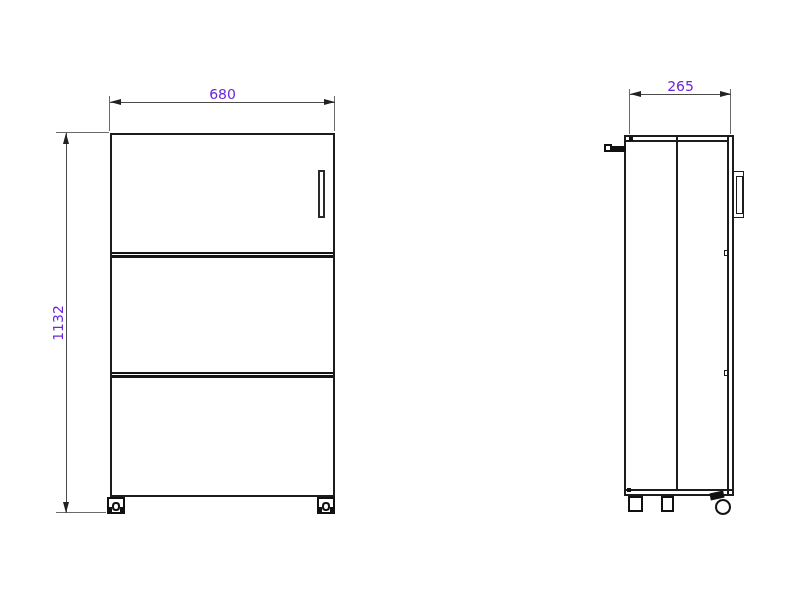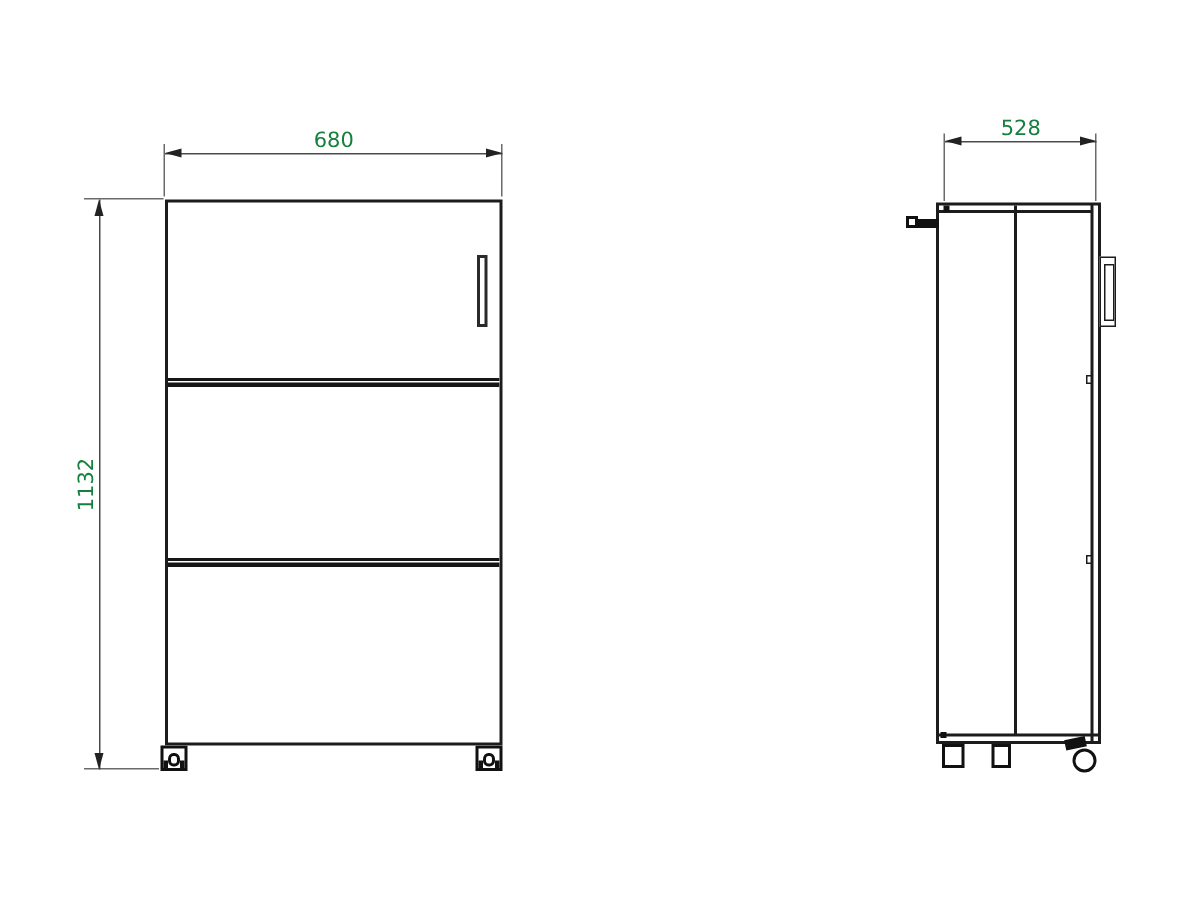--- a/index.html
+++ b/index.html
@@ -51,21 +51,21 @@
   #sv-notch2{left:724px;top:370px;}
 
   
   .dimline{background:#4a4a4a;}
   .extline{background:#6a6a6a;}
   .ar{width:0;height:0;position:absolute;}
   .ar-l{border:3.5px solid transparent;border-left:0;border-right:11px solid #222;}
   .ar-r{border:3.5px solid transparent;border-right:0;border-left:11px solid #222;}
   .ar-u{border:3.5px solid transparent;border-top:0;border-bottom:11px solid #222;}
   .ar-d{border:3.5px solid transparent;border-bottom:0;border-top:11px solid #222;}
-  .dim-label{position:absolute;font-size:14px;color:#15803d;text-align:center;line-height:1;}
+  .dim-label{position:absolute;font-size:14px;color:#6d28d9;text-align:center;line-height:1;}
 
   
   #d680-ext-l{left:109px;top:96px;width:1px;height:35px;}
   #d680-ext-r{left:334px;top:96px;width:1px;height:35px;}
   #d680-line{left:110px;top:102px;width:225px;height:1px;}
   #d680-ar-l{left:110px;top:99px;}
   #d680-ar-r{left:324px;top:99px;}
   #d680-label{left:110px;top:87px;width:225px;}
 
   
@@ -130,15 +130,15 @@
   <div class="abs" id="sv-bracket-outer"></div>
   <div class="abs" id="sv-bracket-inner"></div>
   <div class="abs notch" id="sv-notch1"></div>
   <div class="abs notch" id="sv-notch2"></div>
 
   <div class="abs extline" id="d324-ext-l"></div>
   <div class="abs extline" id="d324-ext-r"></div>
   <div class="abs dimline" id="d324-line"></div>
   <div class="ar ar-l" id="d324-ar-l"></div>
   <div class="ar ar-r" id="d324-ar-r"></div>
-  <div class="dim-label" id="d324-label">528</div>
+  <div class="dim-label" id="d324-label">265</div>
 
 </div>
 
 </body></html>

